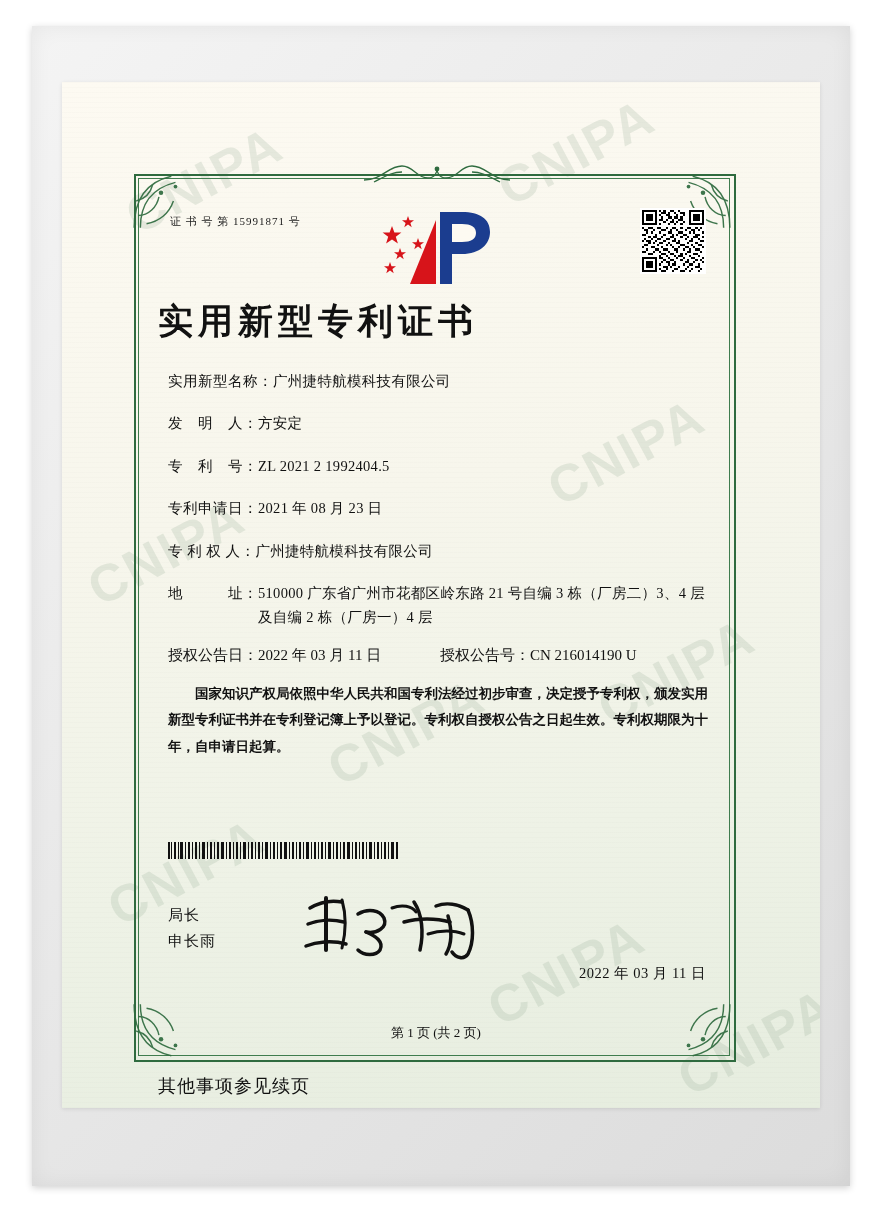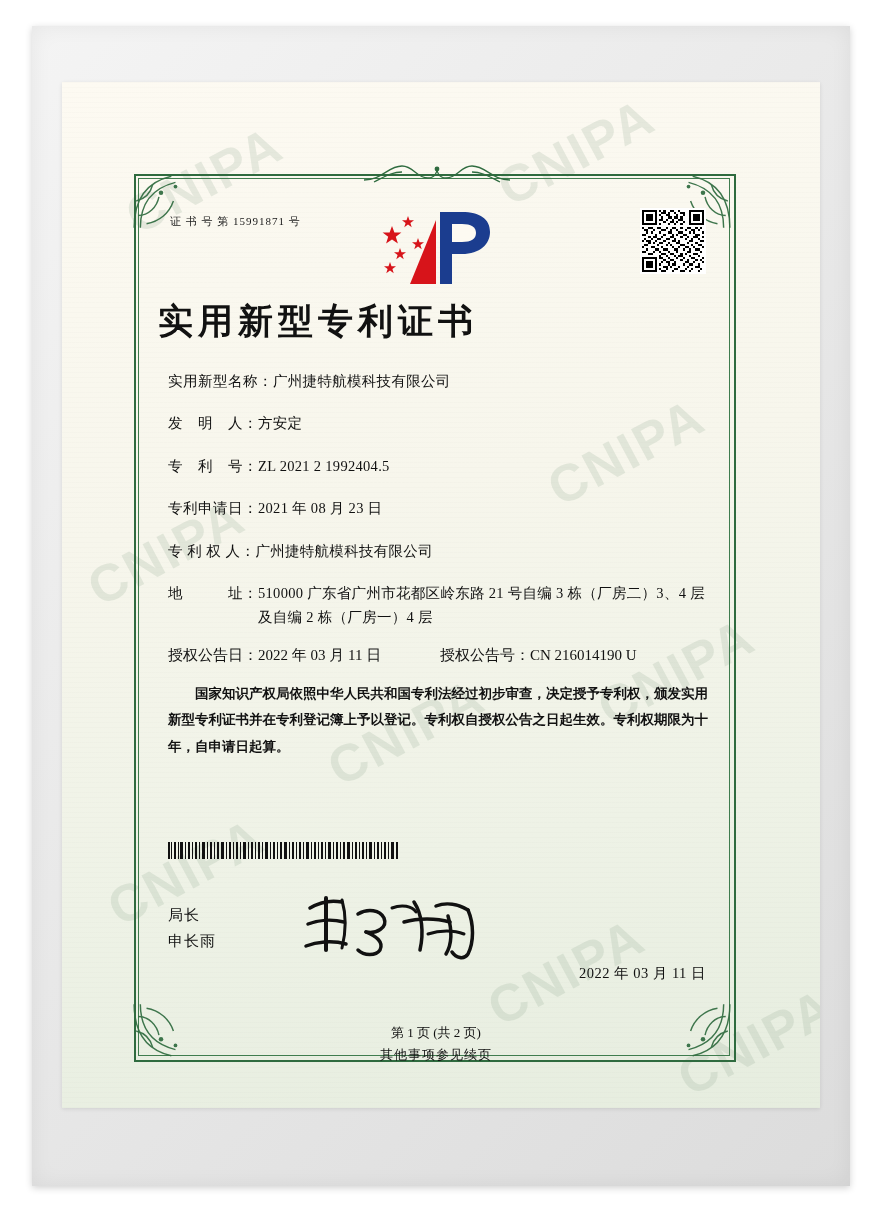--- a/index.html
+++ b/index.html
@@ -263,24 +263,24 @@
     left: 0;
     top: 822px;
     width: 556px;
     text-align: center;
     font-size: 13px;
     color: #111111;
   }
   .footnote {
     position: absolute;
     left: 0;
-    top: 844px;
+    top: 872px;
     width: 556px;
-    text-align: center;
-    font-size: 13px;
+    text-align: left;
+    font-size: 18px;
     color: #111111;
     letter-spacing: 1px;
   }
 </style>
 </head>
 <body>
 
 <div class="page">
 
   <div class="shadow-frame"></div>

